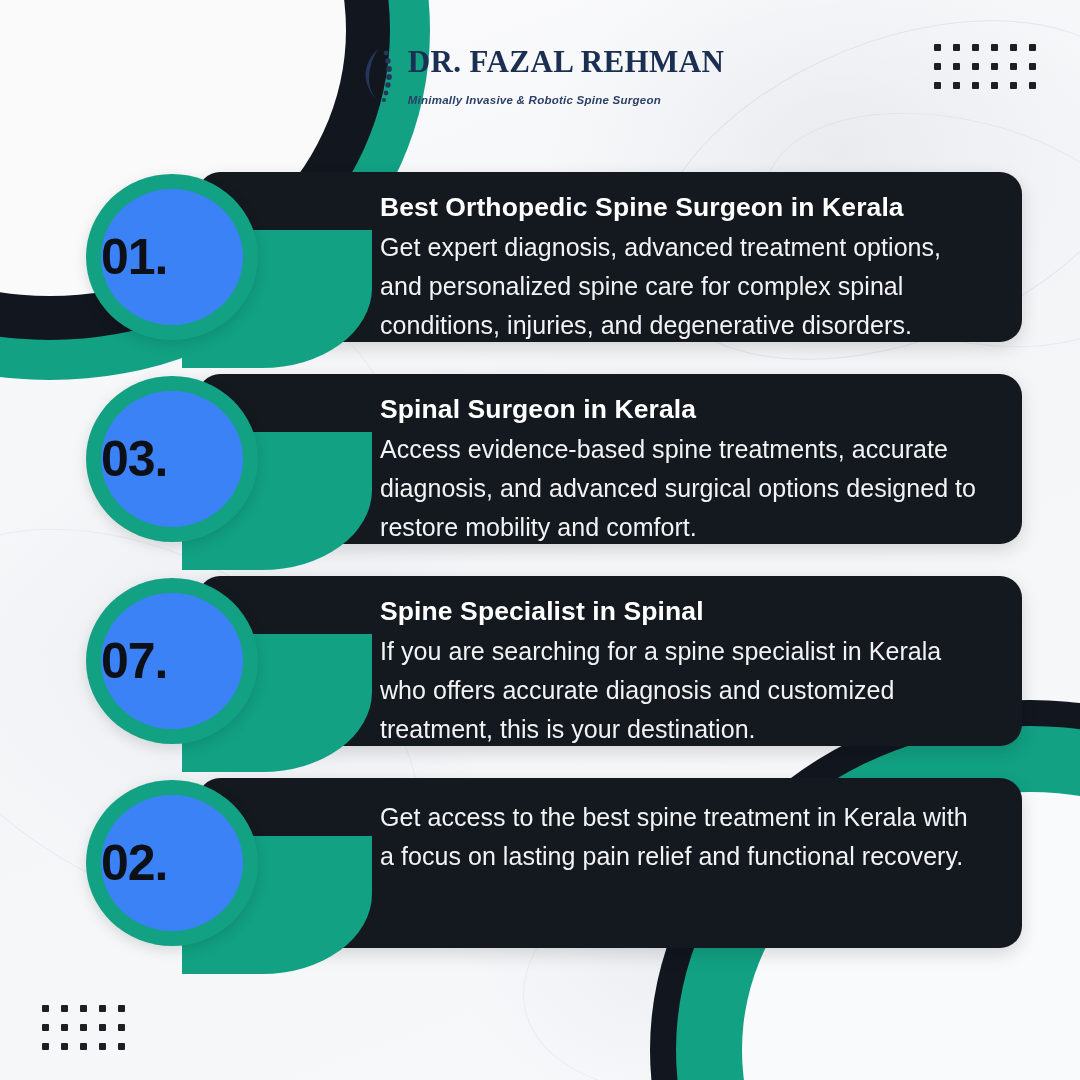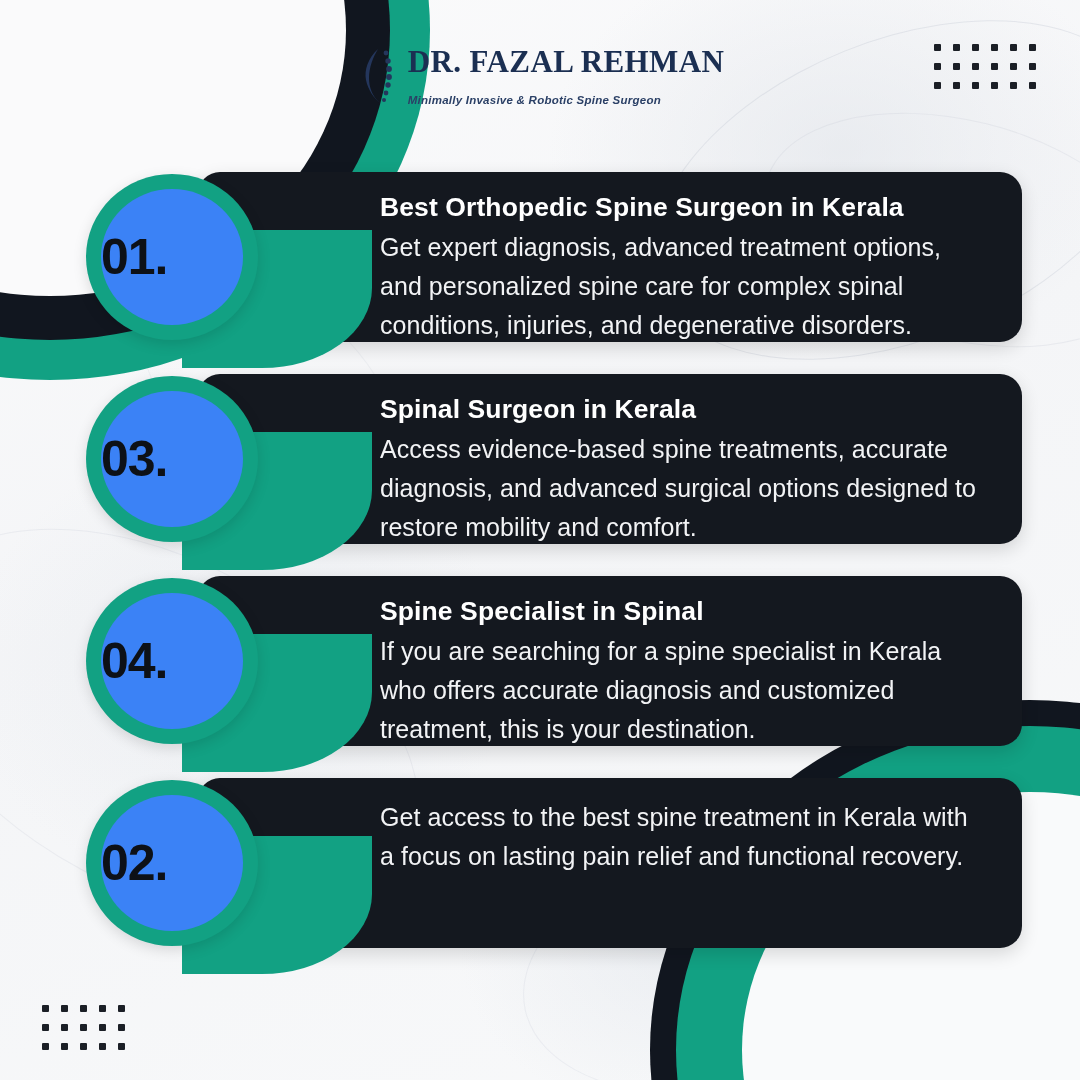--- a/index.html
+++ b/index.html
@@ -266,21 +266,21 @@
         </div>
       </div>
       <div class="card-row">
         <div class="card">
           <div class="card-title">Spine Specialist in Spinal</div>
           <div class="card-desc">If you are searching for a spine specialist in Kerala who offers accurate diagnosis and customized treatment, this is your destination.</div>
         </div>
         <div class="tail"></div>
         <div class="badge">
           <div class="badge-inner">
-            <span class="badge-num">04.</span>
+            <span class="badge-num">07.</span>
           </div>
         </div>
       </div>
       <div class="card-row">
         <div class="card">
           <div class="card-desc">Get access to the best spine treatment in Kerala with a focus on lasting pain relief and functional recovery.</div>
         </div>
         <div class="tail"></div>
         <div class="badge">
           <div class="badge-inner">

